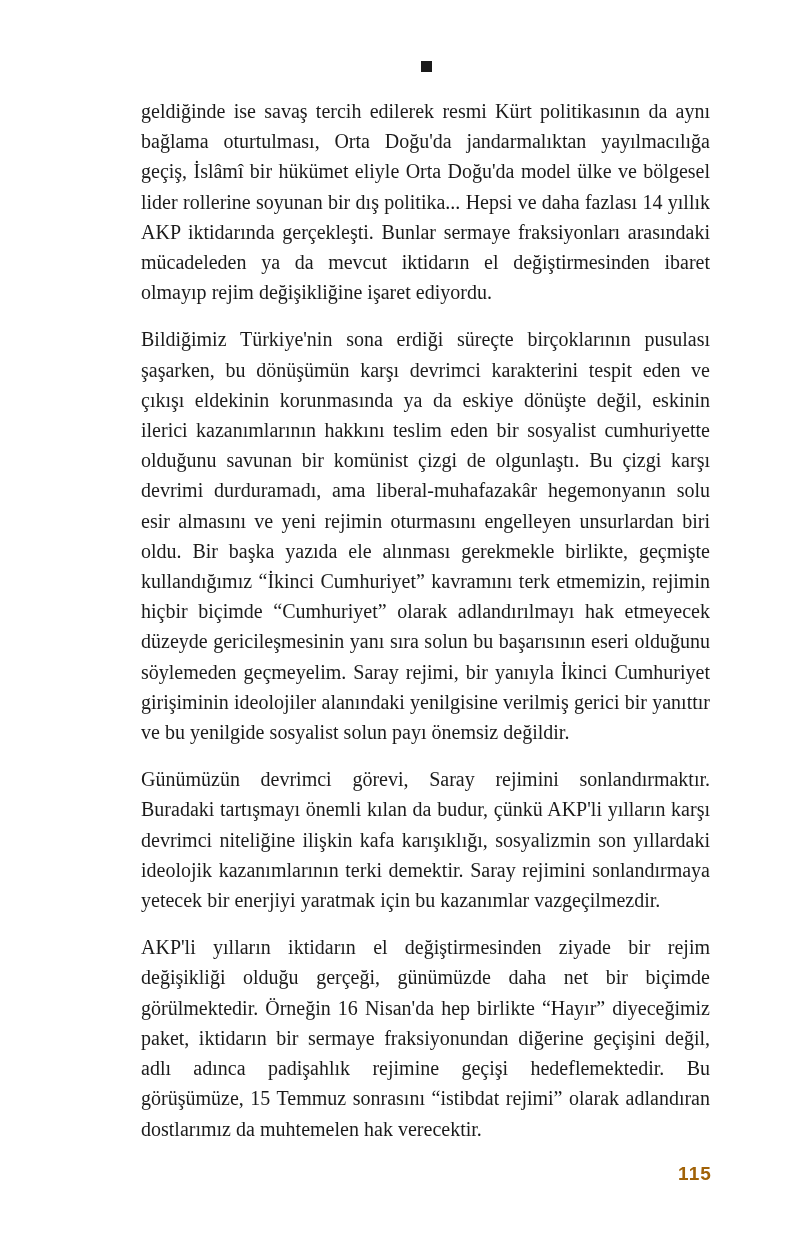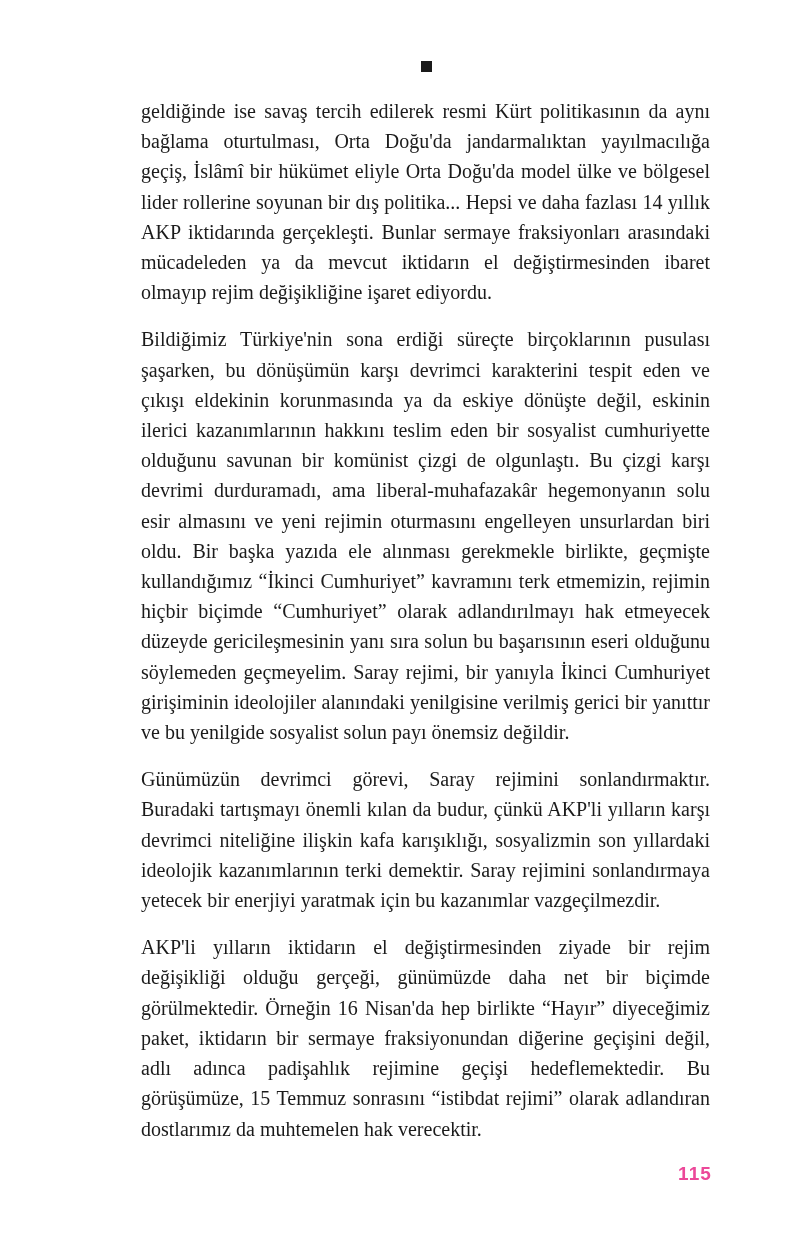--- a/index.html
+++ b/index.html
@@ -94,21 +94,21 @@
   .folio {
     position: absolute;
     left: 0;
     right: 86px;
     top: 1163px;
     text-align: right;
     font-family: "Liberation Sans", "DejaVu Sans", sans-serif;
     font-weight: bold;
     font-size: 19px;
     letter-spacing: 1.1px;
-    color: #ec4899;
+    color: #a16207;
   }
 </style>
 </head>
 <body>
 
 <div class="page">
 
   <div class="running-header">
     <span class="hdr-journal">KOMÜNİST</span>
     <span class="hdr-sep">/</span>

